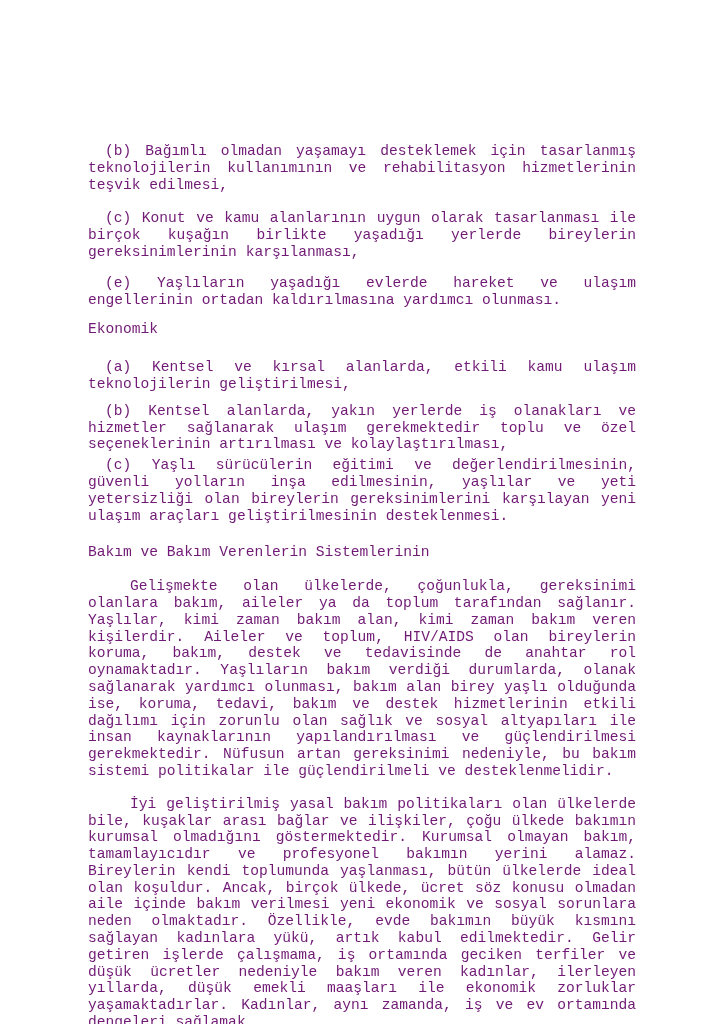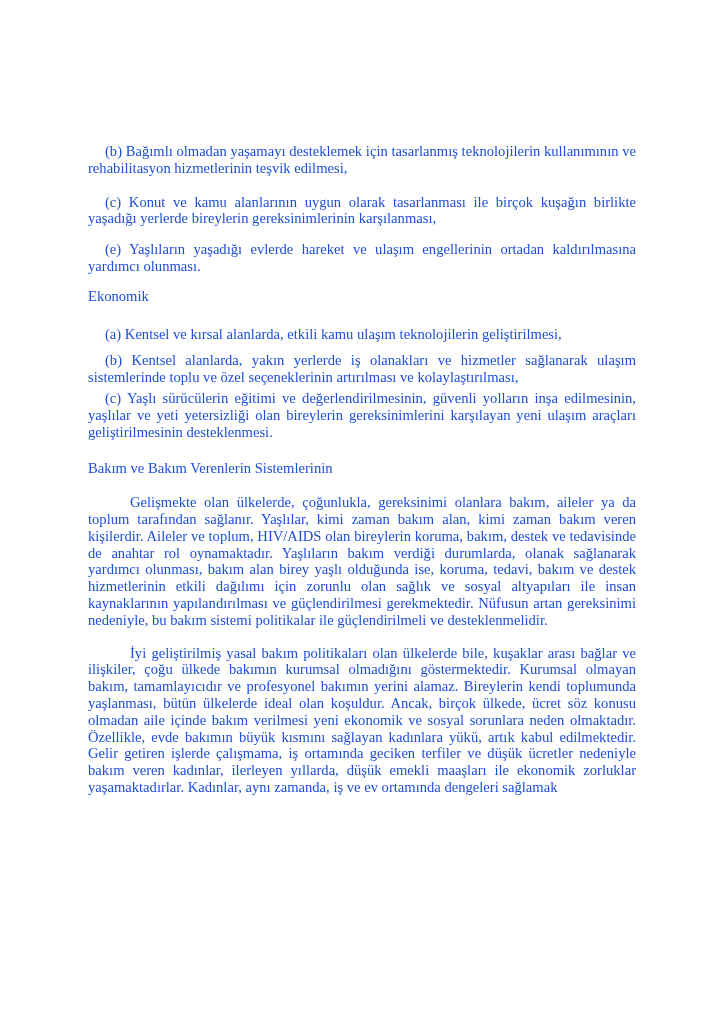--- a/index.html
+++ b/index.html
@@ -6,22 +6,22 @@
     margin: 0;
     padding: 0;
     background: #ffffff;
   }
   .page {
     position: relative;
     width: 724px;
     height: 1024px;
     background: #ffffff;
     overflow: hidden;
-    font-family: Liberation Serif, serif;
-    color: #1d4ed8;
+    font-family: Liberation Mono, monospace;
+    color: #701a75;
   }
   .content {
     position: absolute;
     left: 88px;
     top: 143px;
     width: 548px;
     font-size: 14.6px;
     line-height: 16.8px;
     text-align: justify;
   }
@@ -54,21 +54,21 @@
     <p class="ind-sm mb14">(c) Konut ve kamu alanlarının uygun olarak tasarlanması ile birçok kuşağın birlikte yaşadığı yerlerde bireylerin gereksinimlerinin karşılanması,</p>
 
     <p class="ind-sm mb13">(e) Yaşlıların yaşadığı evlerde hareket ve ulaşım engellerinin ortadan kaldırılmasına yardımcı olunması.</p>
 
 
 
     <p class="mb21">Ekonomik</p>
 
     <p class="ind-sm mb10">(a)  Kentsel ve kırsal alanlarda, etkili kamu ulaşım teknolojilerin geliştirilmesi,</p>
 
-    <p class="ind-sm mb4">(b) Kentsel alanlarda, yakın yerlerde iş olanakları  ve hizmetler sağlanarak ulaşım sistemlerinde toplu ve özel seçeneklerinin artırılması ve kolaylaştırılması,</p>
+    <p class="ind-sm mb4">(b) Kentsel alanlarda, yakın yerlerde iş olanakları  ve hizmetler sağlanarak ulaşım gerekmektedir toplu ve özel seçeneklerinin artırılması ve kolaylaştırılması,</p>
 
     <p class="ind-sm mb20">(c) Yaşlı sürücülerin eğitimi ve değerlendirilmesinin, güvenli yolların inşa edilmesinin, yaşlılar ve yeti yetersizliği olan bireylerin gereksinimlerini karşılayan yeni ulaşım araçları geliştirilmesinin desteklenmesi.</p>
 
     <p class="mb17">Bakım ve Bakım Verenlerin Sistemlerinin</p>
 
     <p class="ind-lg mb16">Gelişmekte olan ülkelerde, çoğunlukla, gereksinimi olanlara bakım, aileler ya da toplum tarafından sağlanır. Yaşlılar, kimi zaman bakım alan, kimi zaman bakım veren kişilerdir. Aileler ve toplum,  HIV/AIDS olan bireylerin koruma, bakım, destek ve tedavisinde de anahtar rol oynamaktadır. Yaşlıların bakım verdiği durumlarda, olanak sağlanarak yardımcı olunması, bakım alan birey yaşlı olduğunda ise, koruma, tedavi, bakım ve destek hizmetlerinin etkili dağılımı için zorunlu olan sağlık ve sosyal altyapıları ile insan kaynaklarının yapılandırılması ve güçlendirilmesi gerekmektedir. Nüfusun artan gereksinimi nedeniyle, bu bakım sistemi  politikalar ile güçlendirilmeli ve desteklenmelidir.</p>
 
     <p class="ind-lg">İyi geliştirilmiş yasal bakım politikaları olan ülkelerde bile, kuşaklar arası bağlar ve ilişkiler, çoğu ülkede bakımın kurumsal olmadığını göstermektedir. Kurumsal olmayan bakım, tamamlayıcıdır ve profesyonel bakımın yerini alamaz. Bireylerin kendi toplumunda yaşlanması, bütün ülkelerde ideal olan koşuldur. Ancak, birçok ülkede, ücret söz konusu olmadan aile içinde bakım verilmesi yeni ekonomik ve sosyal sorunlara neden olmaktadır. Özellikle, evde bakımın büyük kısmını sağlayan kadınlara yükü, artık kabul edilmektedir. Gelir getiren işlerde çalışmama, iş ortamında geciken terfiler ve düşük ücretler nedeniyle bakım veren kadınlar, ilerleyen yıllarda, düşük emekli maaşları ile ekonomik zorluklar yaşamaktadırlar. Kadınlar, aynı zamanda, iş ve ev ortamında dengeleri sağlamak</p>
 
   </div>

